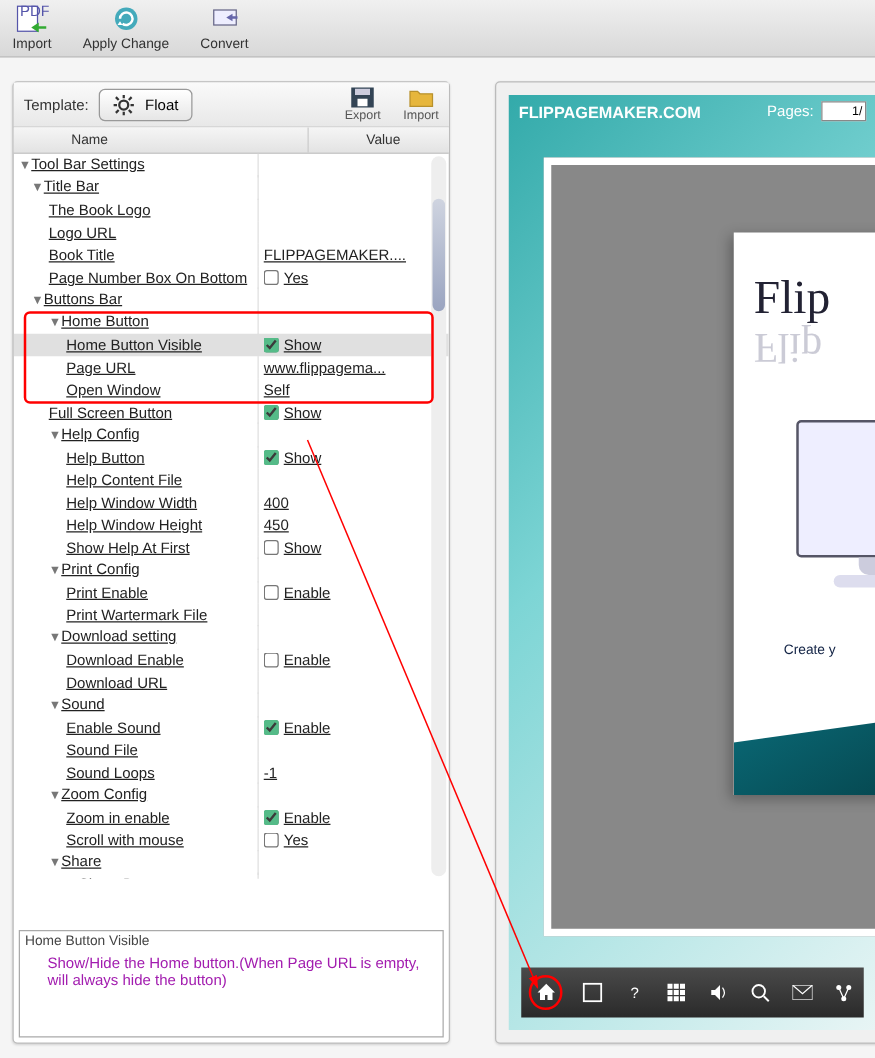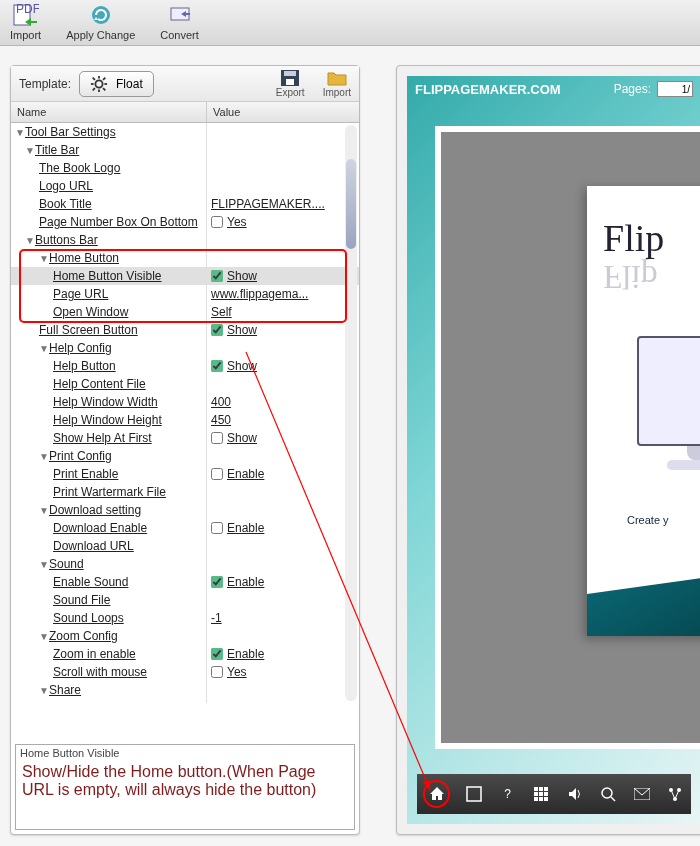--- a/index.html
+++ b/index.html
@@ -17,21 +17,21 @@
 .tmpl-bar { height:36px; display:flex; align-items:center; gap:8px; padding:0 8px; border-bottom:1px solid #ccc; background:linear-gradient(#fafafa,#e8e8e8);}
 .tmpl-bar .lbl { font-size:12px; color:#333;}
 .float-btn { display:flex; align-items:center; gap:8px; background:linear-gradient(#fff,#e6e6e6); border:1px solid #999; border-radius:5px; padding:3px 10px; cursor:pointer;}
 .float-btn .gear { width:18px;height:18px;}
 .eibtns { display:flex; gap:18px; margin-left:auto;}
 .eibtn { display:flex; flex-direction:column; align-items:center; cursor:pointer;}
 .eibtn .ic{ width:22px;height:18px;}
 .eibtn span{ font-size:10px; color:#555;}
 
 .grid-head { display:flex; background:linear-gradient(#f5f5f5,#e3e3e3); border-bottom:1px solid #bbb;}
-.grid-head div { padding:4px 6px; font-size:11px; color:#333;}
+.grid-head div { padding:4px 6px; font-size:11px; color:#333;margin-left:40px;}
 .col-name { width:196px; border-right:1px solid #ccc;}
 .col-val { flex:1; }
 
 .tree { height:580px; overflow:hidden; position:relative; font-size:12px; color:#222; }
 .row { display:flex; align-items:center; height:18px; line-height:18px;text-decoration:underline; }
 .row .n { width:196px; border-right:1px solid #e0e0e0; padding-left:4px; overflow:hidden; white-space:nowrap;}
 .row .v { flex:1; padding-left:4px; display:flex; align-items:center; gap:4px; position:relative; overflow:hidden; white-space:nowrap;}
 .row.sel { background:#e0e0e0; }
 .tw { display:inline-block; width:10px; color:#777; font-size:10px;}
 .ind1 { padding-left:14px !important;}
@@ -40,21 +40,21 @@
 .cb { width:12px;height:12px; accent-color:#5b8; }
 .filebtn { position:absolute; right:4px; width:14px;height:12px; background:#ddd; border:1px solid #aaa; border-radius:2px;}
 .selcaret { position:absolute; right:4px; font-size:10px; color:#666;}
 
 .red-box { position:absolute; border:2px solid red; border-radius:5px; pointer-events:none;}
 .scrollbar { position:absolute; right:2px; top:2px; width:12px; height:576px; background:#eee; border-radius:6px;}
 .scroll-thumb { position:absolute; left:1px; top:34px; width:10px; height:90px; background:linear-gradient(#cfd4e0,#9aa4c0); border-radius:5px;}
 
 .desc-box { position:absolute; left:4px; bottom:4px; right:4px; height:86px; background:#fff; border:1px solid #aaa;}
 .desc-box .ttl { font-size:11px; color:#444; padding:2px 4px;}
-.desc-box .txt { font-size:16px; color:#7f1d1d; padding:2px 6px;}
+.desc-box .txt { font-size:12px; color:#a21caf; padding:2px 6px;margin-left:16px;}
 
 
 .right-panel { position:absolute; left:380px; top:65px; width:316px; height:770px; background:#f0f0f0; border:1px solid #bbb; border-radius:4px; box-shadow:0 1px 2px rgba(0,0,0,.15); overflow:hidden;margin-left:16px;}
 .preview { position:absolute; inset:10px; background:linear-gradient(135deg,#3aa 0%, #7dd5d5 40%, #e8f5f5 100%);}
 .preview-top { position:absolute; left:0; right:0; top:0; height:26px; display:flex; align-items:center; padding:0 8px; color:#fff; font-size:12px;}
 .preview-top .brand { font-weight:600; font-size:13px;}
 .preview-top .pg { margin-left:auto; display:flex; align-items:center; gap:6px;}
 .preview-top .pg input { width:36px; height:16px; font-size:10px; text-align:right; padding:0 2px; border:1px solid #888; background:#fff;}
 .flip-stage { position:absolute; left:28px; top:50px; right:-60px; bottom:75px; background:#888; border:6px solid #fff; }
 .page-white { position:absolute; left:180px; top:110px; width:200px; height:450px; background:#fff; box-shadow:-3px 3px 10px rgba(0,0,0,.3);}

